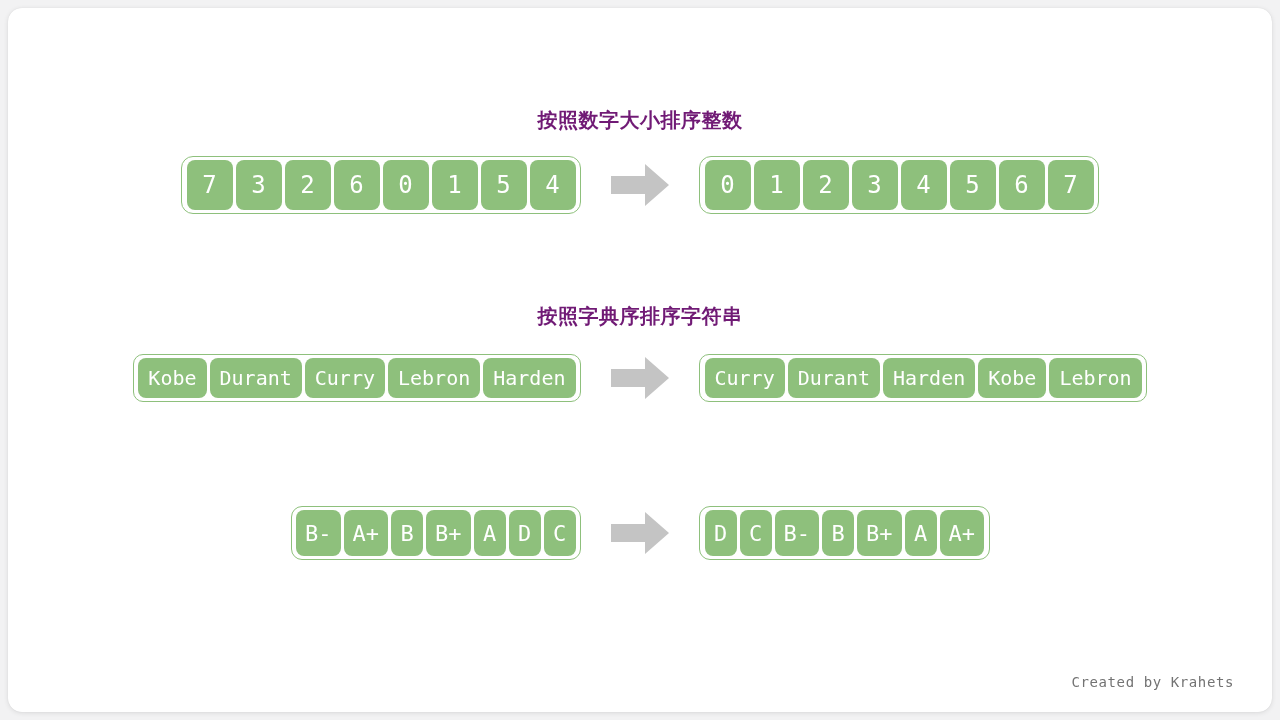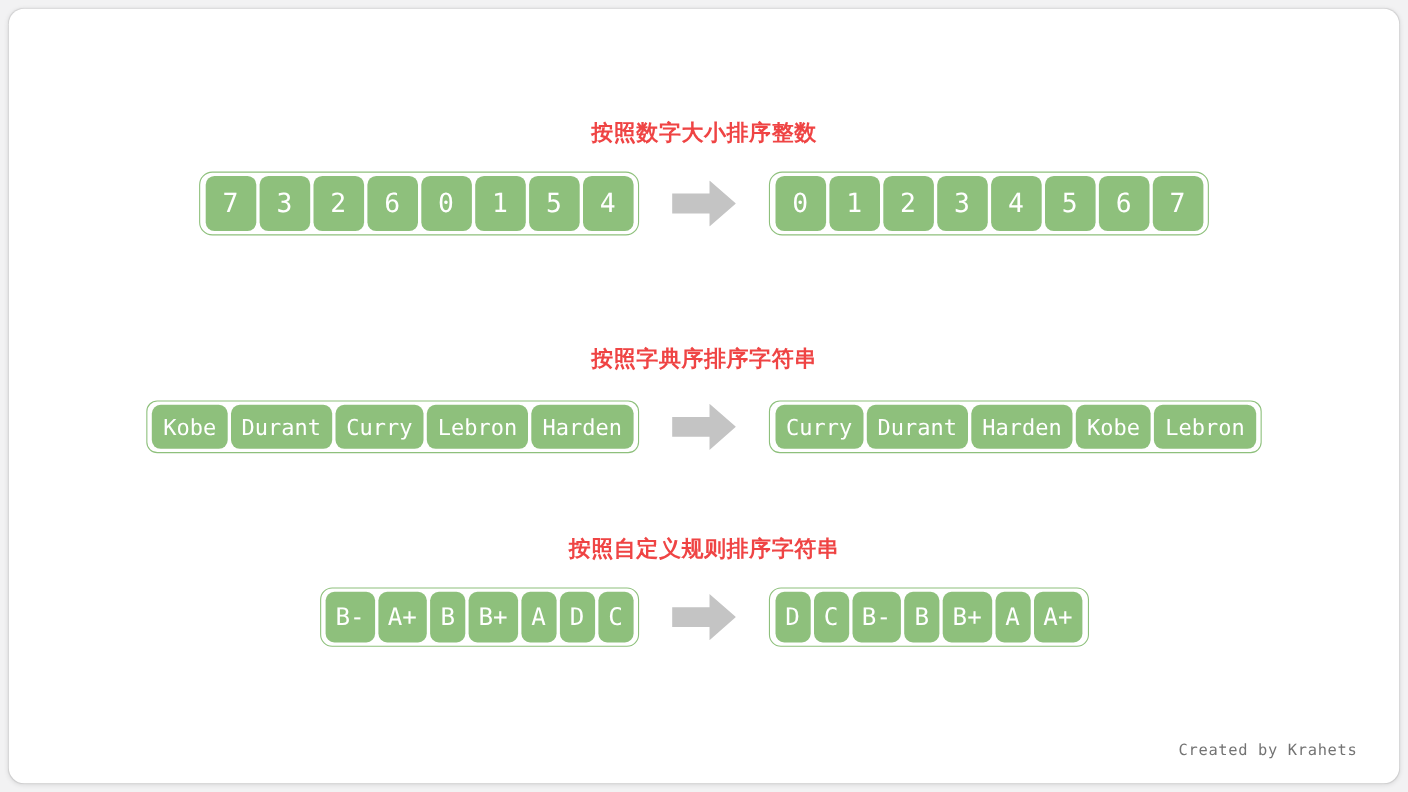--- a/index.html
+++ b/index.html
@@ -28,21 +28,21 @@
     position: absolute;
     left: 0;
     width: 1264px;
   }
 
   .section-title {
     text-align: center;
     font-family: "DejaVu Sans", sans-serif;
     font-weight: bold;
     font-size: 20px;
-    color: #ef4444;
+    color: #701a75;
     letter-spacing: 0.5px;
     line-height: 28px;
   }
 
   .row {
     display: flex;
     align-items: center;
     justify-content: center;
   }
 
@@ -168,21 +168,21 @@
               <div class="cell">4</div>
               <div class="cell">5</div>
               <div class="cell">6</div>
               <div class="cell">7</div>
             </div>
         </div>
       </div>
     </div>
   </div>
 
-  <div class="section" style="top:304px;">
+  <div class="section" style="top:294px;">
     <div class="section-title">按照字典序排序字符串</div>
 
     <div class="pair" style="margin-top:24px;">
       <div class="gap-left">
         <div class="row r2">
           <div class="list" id="list-in-1">
               <div class="cell">Kobe</div>
               <div class="cell">Durant</div>
               <div class="cell">Curry</div>
               <div class="cell">Lebron</div>
@@ -203,21 +203,20 @@
               <div class="cell">Harden</div>
               <div class="cell">Kobe</div>
               <div class="cell">Lebron</div>
             </div>
         </div>
       </div>
     </div>
   </div>
 
   <div class="section" style="top:476px;">
-    <div class="section-title">按照自定义规则排序字符串</div>
 
     <div class="pair" style="margin-top:22px;">
       <div class="gap-left">
         <div class="row r3">
           <div class="list" id="list-in-2">
               <div class="cell">B-</div>
               <div class="cell">A+</div>
               <div class="cell">B</div>
               <div class="cell">B+</div>
               <div class="cell">A</div>

